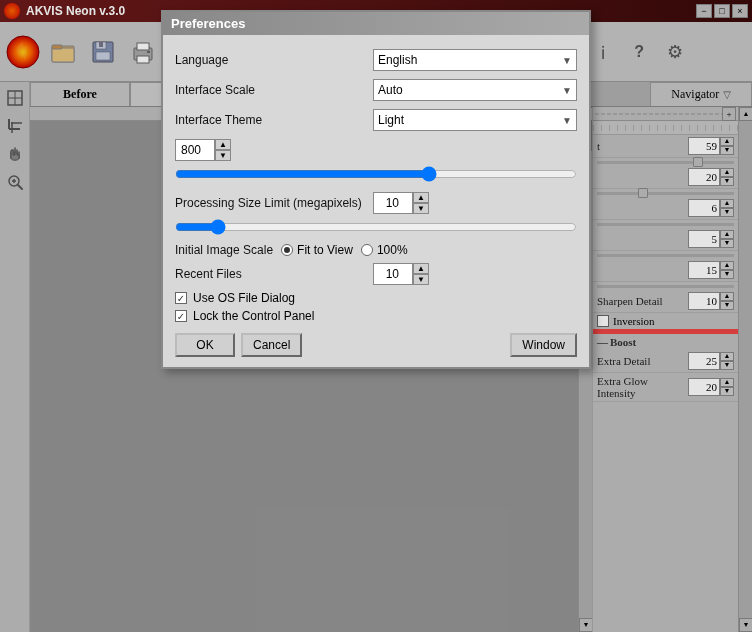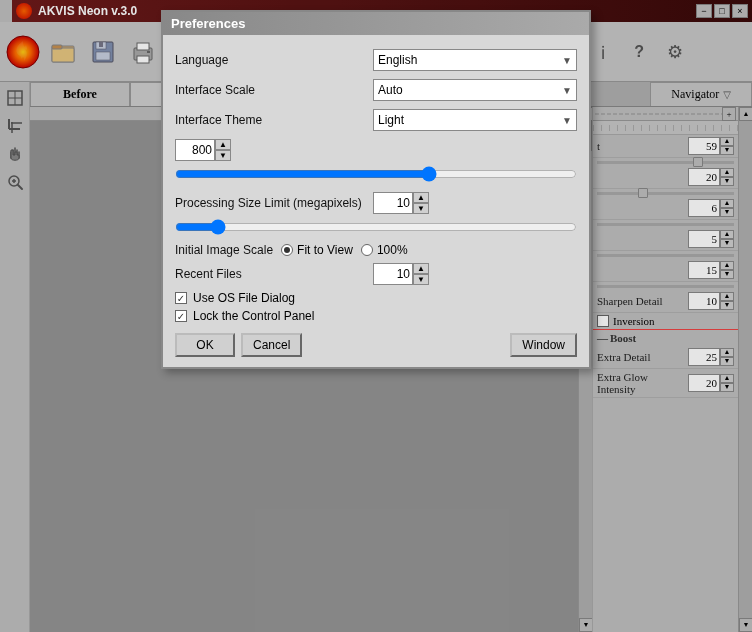--- a/index.html
+++ b/index.html
@@ -15,21 +15,20 @@
 
     
     #title-bar {
       background: linear-gradient(to right, #6e1a1a, #3a0a0a);
       height: 22px;
       display: flex;
       align-items: center;
       justify-content: space-between;
       padding: 0 4px;
       color: white;
-      margin-left: 12px;
     }
     #title-left {
       display: flex;
       align-items: center;
       gap: 6px;
     }
     #app-icon {
       width: 16px;
       height: 16px;
       background: radial-gradient(circle, #ff6600, #cc0000);
@@ -346,21 +345,21 @@
       display: flex;
       align-items: center;
       gap: 0;
     }
     .pref-spinner-val {
       width: 40px;
       height: 22px;
       border: 1px solid #888;
       background: white;
       text-align: right;
-      padding-right: 2px;
+      padding-right: 13px;
       font-size: 12px;
       display: flex;
       align-items: center;
       justify-content: flex-end;
     }
     .pref-spinner-btns {
       display: flex;
       flex-direction: column;
       width: 16px;
     }
@@ -467,21 +466,21 @@
       align-items: center;
       gap: 4px;
     }
 
     
     .section-label {
       font-size: 11px;
       font-weight: bold;
       color: #333;
       padding: 2px 4px;
-      border-top: 1px solid #ef4444;
+      border-top: 5px solid #ef4444;
     }
 
     
     .checkbox-row {
       display: flex;
       align-items: center;
       padding: 2px 4px;
       gap: 4px;
       font-size: 11px;
     }

